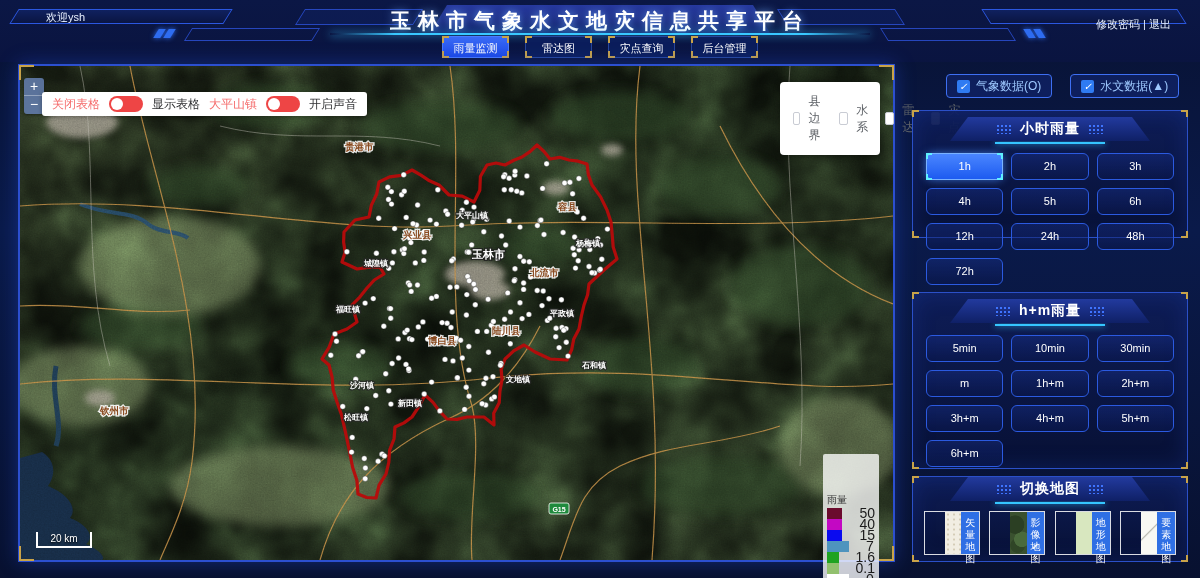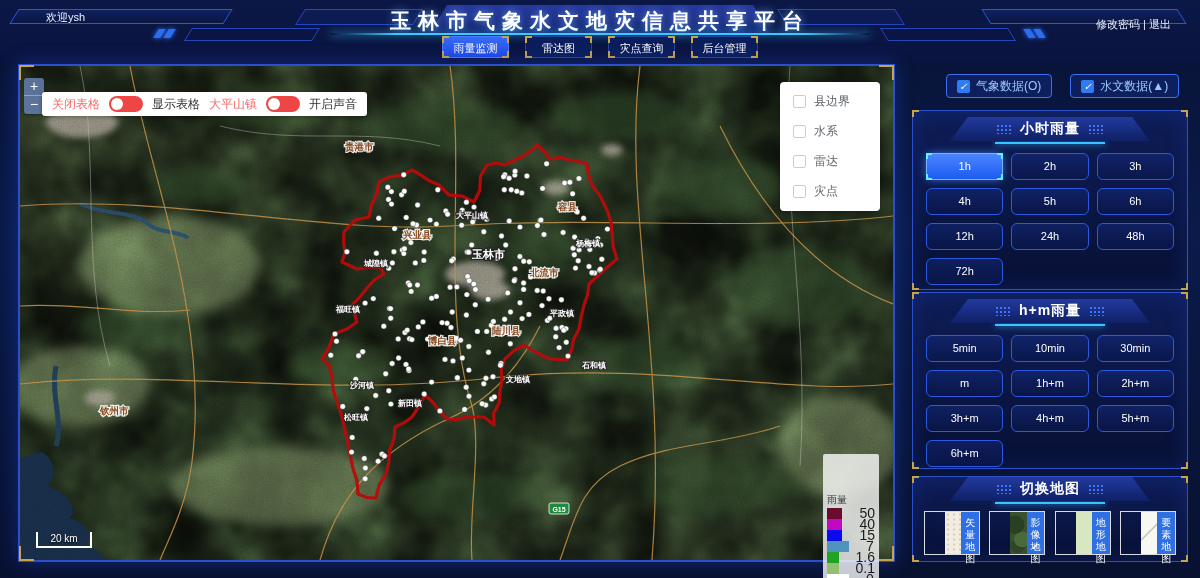--- a/index.html
+++ b/index.html
@@ -49,21 +49,21 @@
     background:rgba(96,122,168,.9);box-shadow:0 1px 3px rgba(0,0,0,.4);}
   .zoomctl div{height:18px;line-height:17px;text-align:center;color:#fff;font-size:14px;cursor:pointer;}
   .zoomctl div:first-child{border-bottom:1px solid rgba(255,255,255,.35);}
   .togglebar{position:absolute;left:22px;top:26px;height:24px;display:flex;align-items:center;gap:9px;
     background:#ffffff;border-radius:3px;padding:8px 10px;box-shadow:0 1px 4px rgba(0,0,0,.35);font-size:12px;}
   .tg-off{color:#f56c6c;}
   .tg-on{color:#303133;}
   .switch{position:relative;width:34px;height:16px;border-radius:8px;background:#ee4545;cursor:pointer;}
   .switch i{position:absolute;left:2px;top:2px;width:12px;height:12px;border-radius:50%;background:#fff;}
   .layerbox{position:absolute;left:760px;top:16px;width:100px;background:#ffffff;border-radius:4px;
-    box-shadow:0 1px 6px rgba(0,0,0,.3);padding:11px 13px;display:flex;flex-direction:column;gap:13px;}
+    box-shadow:0 1px 6px rgba(0,0,0,.3);padding:11px 13px;display:flex;flex-direction:row;gap:13px;}
   .layerrow{display:flex;align-items:center;gap:8px;cursor:pointer;}
   .cb{width:13px;height:13px;border:1px solid #c9ccd4;border-radius:2px;background:#fff;}
   .layerrow span{font-size:12px;color:#5f6368;}
   .legend{position:absolute;left:803px;top:388px;width:56px;background:rgba(255,255,255,.78);
     border-radius:2px;padding:3px 4px 4px 4px;}
   .legend-title{font-size:10px;color:#333;margin-bottom:1px;margin-top:36px;}
   .legrow{display:flex;align-items:stretch;height:11px;}
   .legrow b{width:22px;}
   .legrow span{font-size:14px;color:#1b1b1b;line-height:11px;padding-left:17px;}
   .scalebar{position:absolute;left:16px;top:466px;height:16px;min-width:56px;padding:0 8px;
@@ -562,21 +562,21 @@
         <div class="databtn">
           <i class="chk">✓</i>
           <span class="lbl">气象数据(O)</span>
         </div>
         <div class="databtn">
           <i class="chk">✓</i>
           <span class="lbl">水文数据(▲)</span>
         </div>
       </div>
 
-    <div class="panel" style="top:46px;height:180px;">
+    <div class="panel" style="top:46px;height:128px;">
       <i class="corner tl"></i>
         <i class="corner tr"></i>
       <i class="corner bl"></i>
         <i class="corner br"></i>
       <div class="panel-hd">
         <i class="dots"></i>
         <span class="panel-title">小时雨量</span>
         <i class="dots"></i>
       </div>
       <div class="panel-underline"></div>

